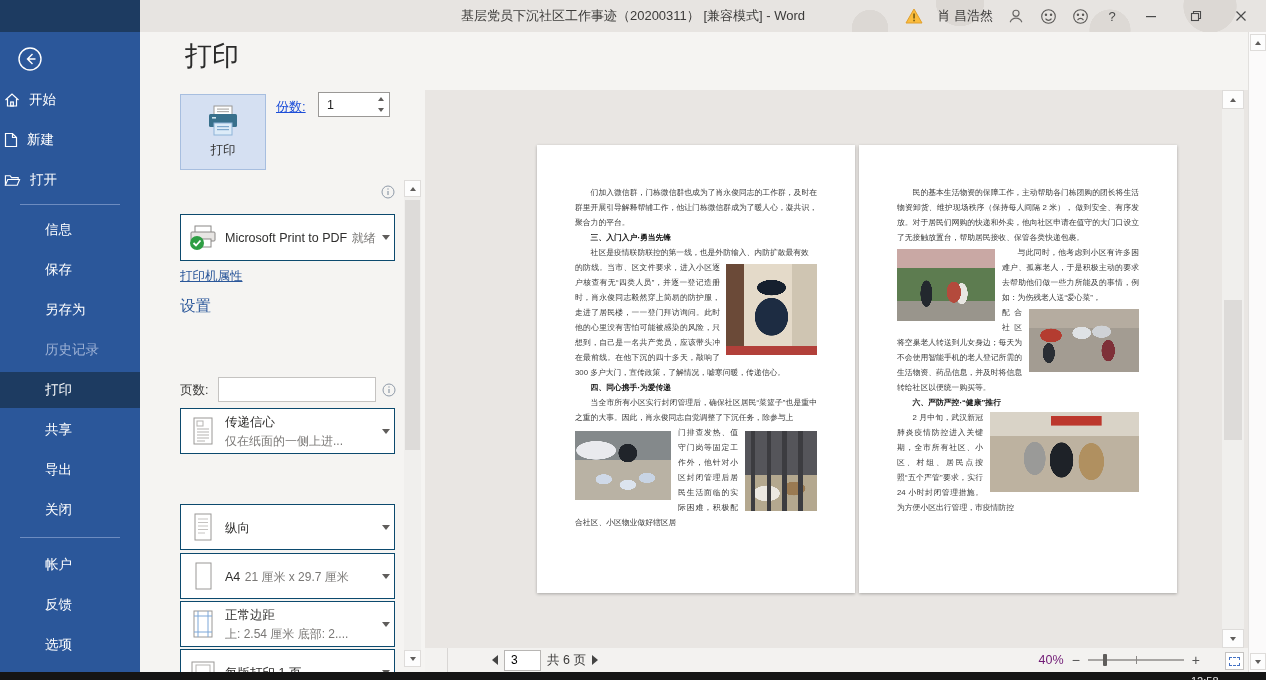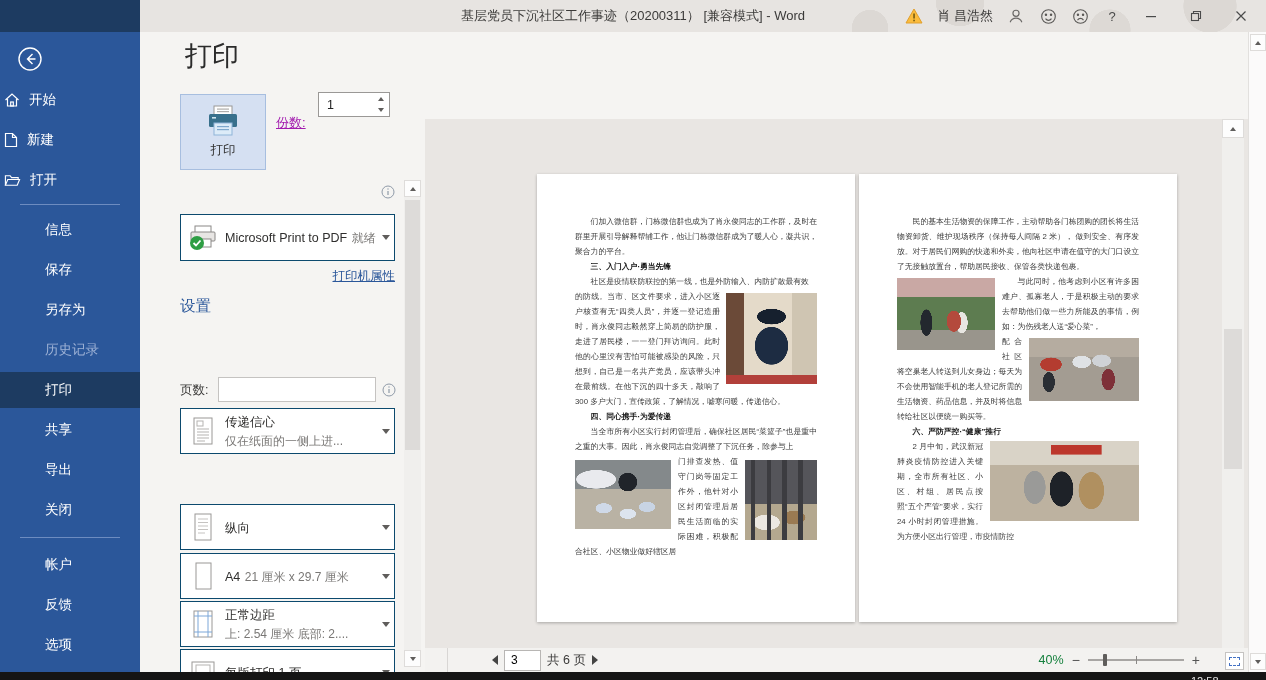--- a/index.html
+++ b/index.html
@@ -37,21 +37,21 @@
   .side-div { position:absolute; left:20px; width:100px; height:1px; background:#6d8cc0; }
 
   
   .backstage { position:absolute; left:140px; top:32px; width:1126px; height:640px; background:#f5f4f2; overflow:hidden; }
   .page-title { position:absolute; left:45px; top:6px; font-size:27px; color:#2b2b2b; }
 
   .print-big-btn { position:absolute; left:40px; top:62px; width:86px; height:76px;
     background:#d5e0f2; border:1px solid #a7bedf; display:flex; flex-direction:column;
     align-items:center; justify-content:center; gap:5px; cursor:default; }
   .print-big-btn .cap { font-size:12.5px; color:#333; }
-  .copies-label { position:absolute; left:136px; top:82px; font-size:13px; color:#a21caf;text-decoration:underline; }
+  .copies-label { position:absolute; left:136px; top:66px; font-size:13px; color:#1d4ed8;text-decoration:underline; }
   .spin { position:absolute; left:178px; top:60px; width:72px; height:25px; border:1px solid #9a9896; background:#fff; }
   .spin input { position:absolute; left:0; top:0; width:54px; height:23px; border:none; outline:none;
     font-size:12.5px; padding-left:8px; font-family:inherit; color:#222; }
   .spin .btns { position:absolute; right:0; top:0; width:17px; height:23px; display:flex; flex-direction:column; }
   .spin .sb { flex:1; display:flex; align-items:center; justify-content:center; }
 
   .sec-header { position:absolute; font-size:15.5px; color:#2b579a; }
   .info-ic { position:absolute; width:14px; height:14px; }
 
   .drop { position:absolute; left:40px; width:215px; background:#fff; border:1px solid #0c4a6e;
@@ -67,31 +67,31 @@
   .tri-upS { width:0; height:0; border-left:3px solid transparent; border-right:3px solid transparent;
     border-bottom:4px solid #5f5d5b; }
   .tri-downS { width:0; height:0; border-left:3px solid transparent; border-right:3px solid transparent;
     border-top:4px solid #5f5d5b; }
 
   .pages-row { position:absolute; left:40px; top:345px; width:215px; height:25px; }
   .pages-row label { font-size:12.5px; color:#3b3a39; position:absolute; left:0; top:5px; }
   .pages-row input { position:absolute; left:38px; top:0; width:158px; height:25px;
     border:1px solid #c5c3c1; outline:none; font-size:12px; padding:0 6px; font-family:inherit; }
 
-  .props-link { position:absolute; left:40px; top:236px; width:215px; text-align:right;
+  .props-link { position:absolute; left:40px; top:236px; width:215px; text-align:left;
     font-size:12.5px; color:#2b579a; text-decoration:underline; cursor:pointer; }
 
   
   .pscroll { position:absolute; left:264px; top:148px; width:17px; height:487px; background:#f0efed; }
   .sbtn { position:absolute; left:0; width:17px; height:17px; background:#fdfdfd; border:1px solid #dedcda;
     display:flex; align-items:center; justify-content:center; }
   .pscroll .thumb { position:absolute; left:1px; top:20px; width:15px; height:250px; background:#dddbd9; }
 
   
-  .preview { position:absolute; left:285px; top:58px; width:823px; height:558px; background:#e9e6e3; overflow:hidden;margin-top:29px; }
+  .preview { position:absolute; left:285px; top:58px; width:823px; height:558px; background:#e9e6e3; overflow:hidden; }
   .sheet { position:absolute; top:55px; width:318px; height:448px; background:#fff;
     box-shadow:0 1px 3px rgba(0,0,0,.28); padding:40px 38px; font-size:7.8px; line-height:15px;
     color:#3a3a3a; text-align:justify; overflow:hidden; }
   .sheet p.body { text-indent:2em; }
   .sheet p.cont { text-indent:0; }
   .sheet p.head { text-indent:2em; font-weight:bold; color:#151515; }
   .flow { overflow:visible; }
   .photo { border:0; }
   .ph-door { float:right; width:91px; height:91px; margin:4px 0 3px 6px;
     background:
@@ -145,21 +145,21 @@
   .statusbar .vdiv { position:absolute; left:22px; top:0; width:1px; height:24px; background:#d8d6d4; }
   .navgrp { position:absolute; left:67px; top:0; height:24px; display:flex; align-items:center; gap:6px; }
   .tri-left { width:0; height:0; border-top:5px solid transparent; border-bottom:5px solid transparent;
     border-right:6px solid #444; }
   .tri-right { width:0; height:0; border-top:5px solid transparent; border-bottom:5px solid transparent;
     border-left:6px solid #444; }
   .pg-input { width:37px; height:21px; border:1px solid #b8b6b4; background:#fff; font-size:12px;
     padding-left:6px; outline:none; font-family:inherit; }
   .pg-total { font-size:12.5px; color:#3b3a39; }
   .zoomgrp { position:absolute; right:48px; top:0; height:24px; display:flex; align-items:center; gap:8px; }
-  .zoom-pct { font-size:12.5px; color:#15803d;margin-left:26px; }
+  .zoom-pct { font-size:12.5px; color:#701a75;margin-left:26px; }
   .zminus,.zplus { font-size:14px; color:#555; }
   .ztrack { position:relative; width:96px; height:2px; background:#a8a6a4; }
   .ztick { position:absolute; left:50%; top:-3px; width:1px; height:8px; background:#8a8886; }
   .zthumb { position:absolute; left:16%; top:-5px; width:4px; height:12px; background:#5f5d5b; border-radius:1px; }
   .fitbtn { position:absolute; right:22px; top:3px; width:19px; height:18px; background:#fff;
     border:1px solid #c5c3c1; display:flex; align-items:center; justify-content:center; }
   .fitbox { width:11px; height:9px; border:1px dashed #4472c4; }
 
   
   .oscroll { position:absolute; left:1108px; top:0; width:18px; height:640px; background:#fbfafa; border-left:1px solid #e2e0de; }

